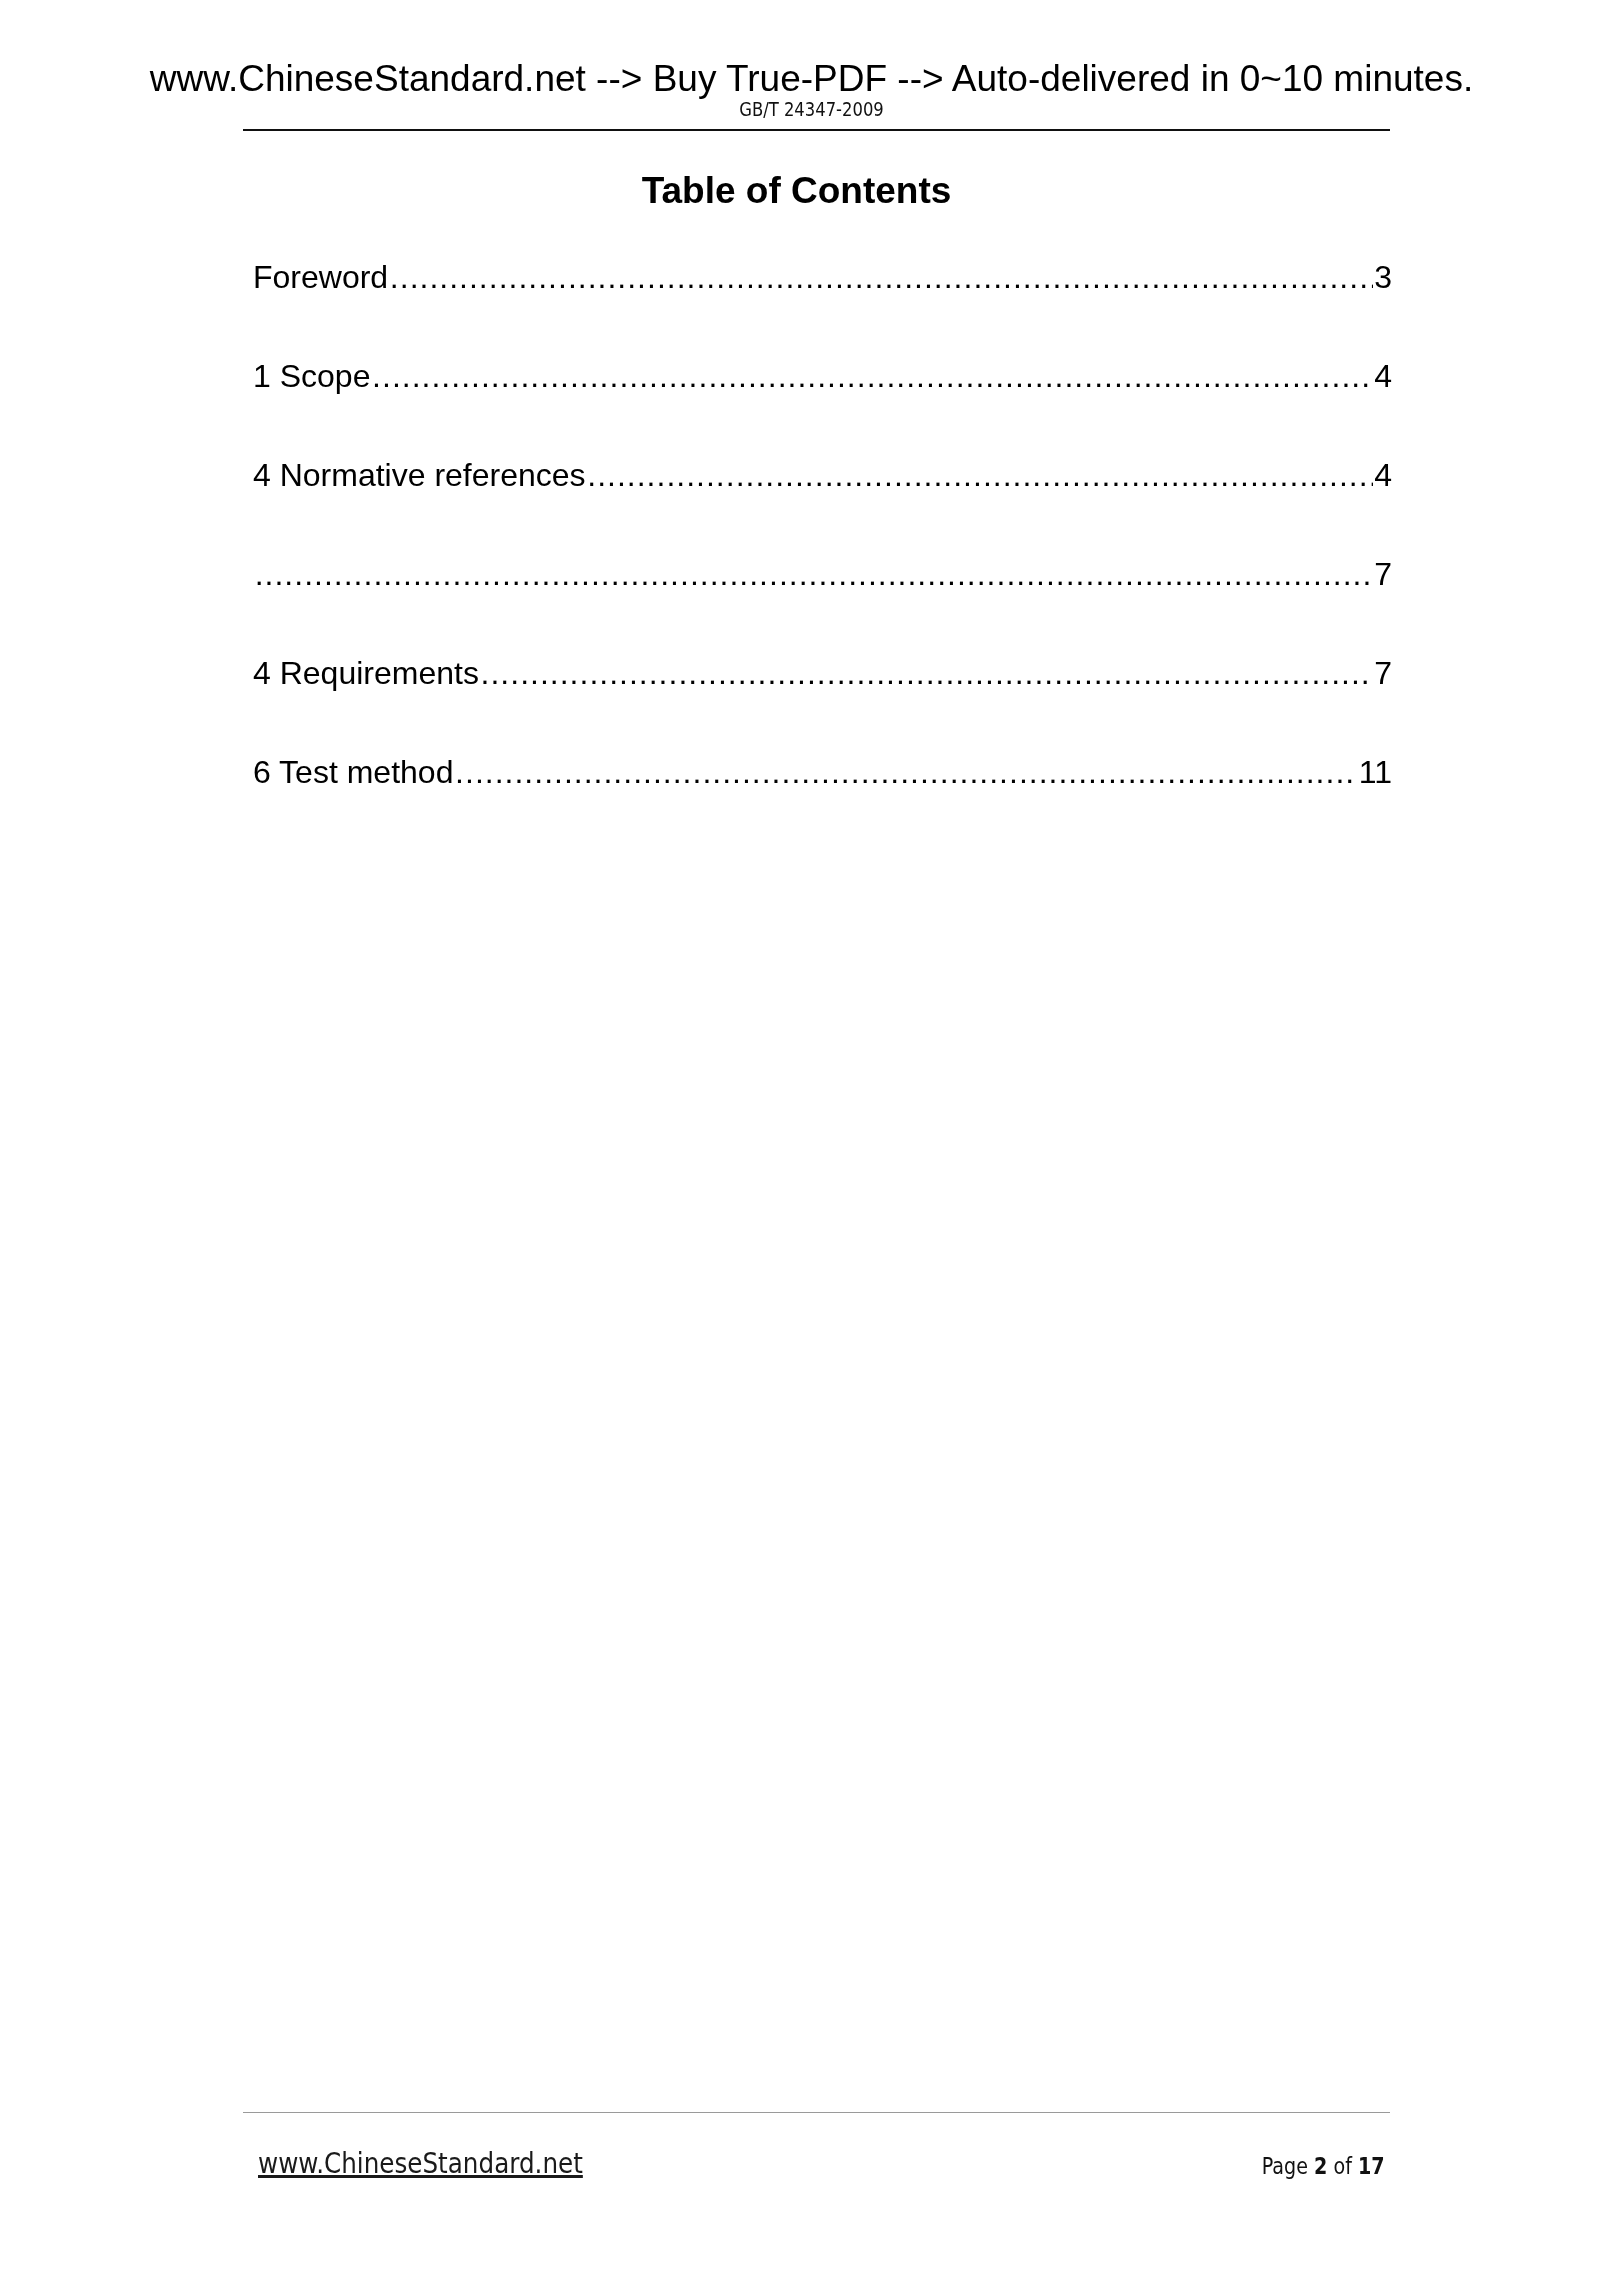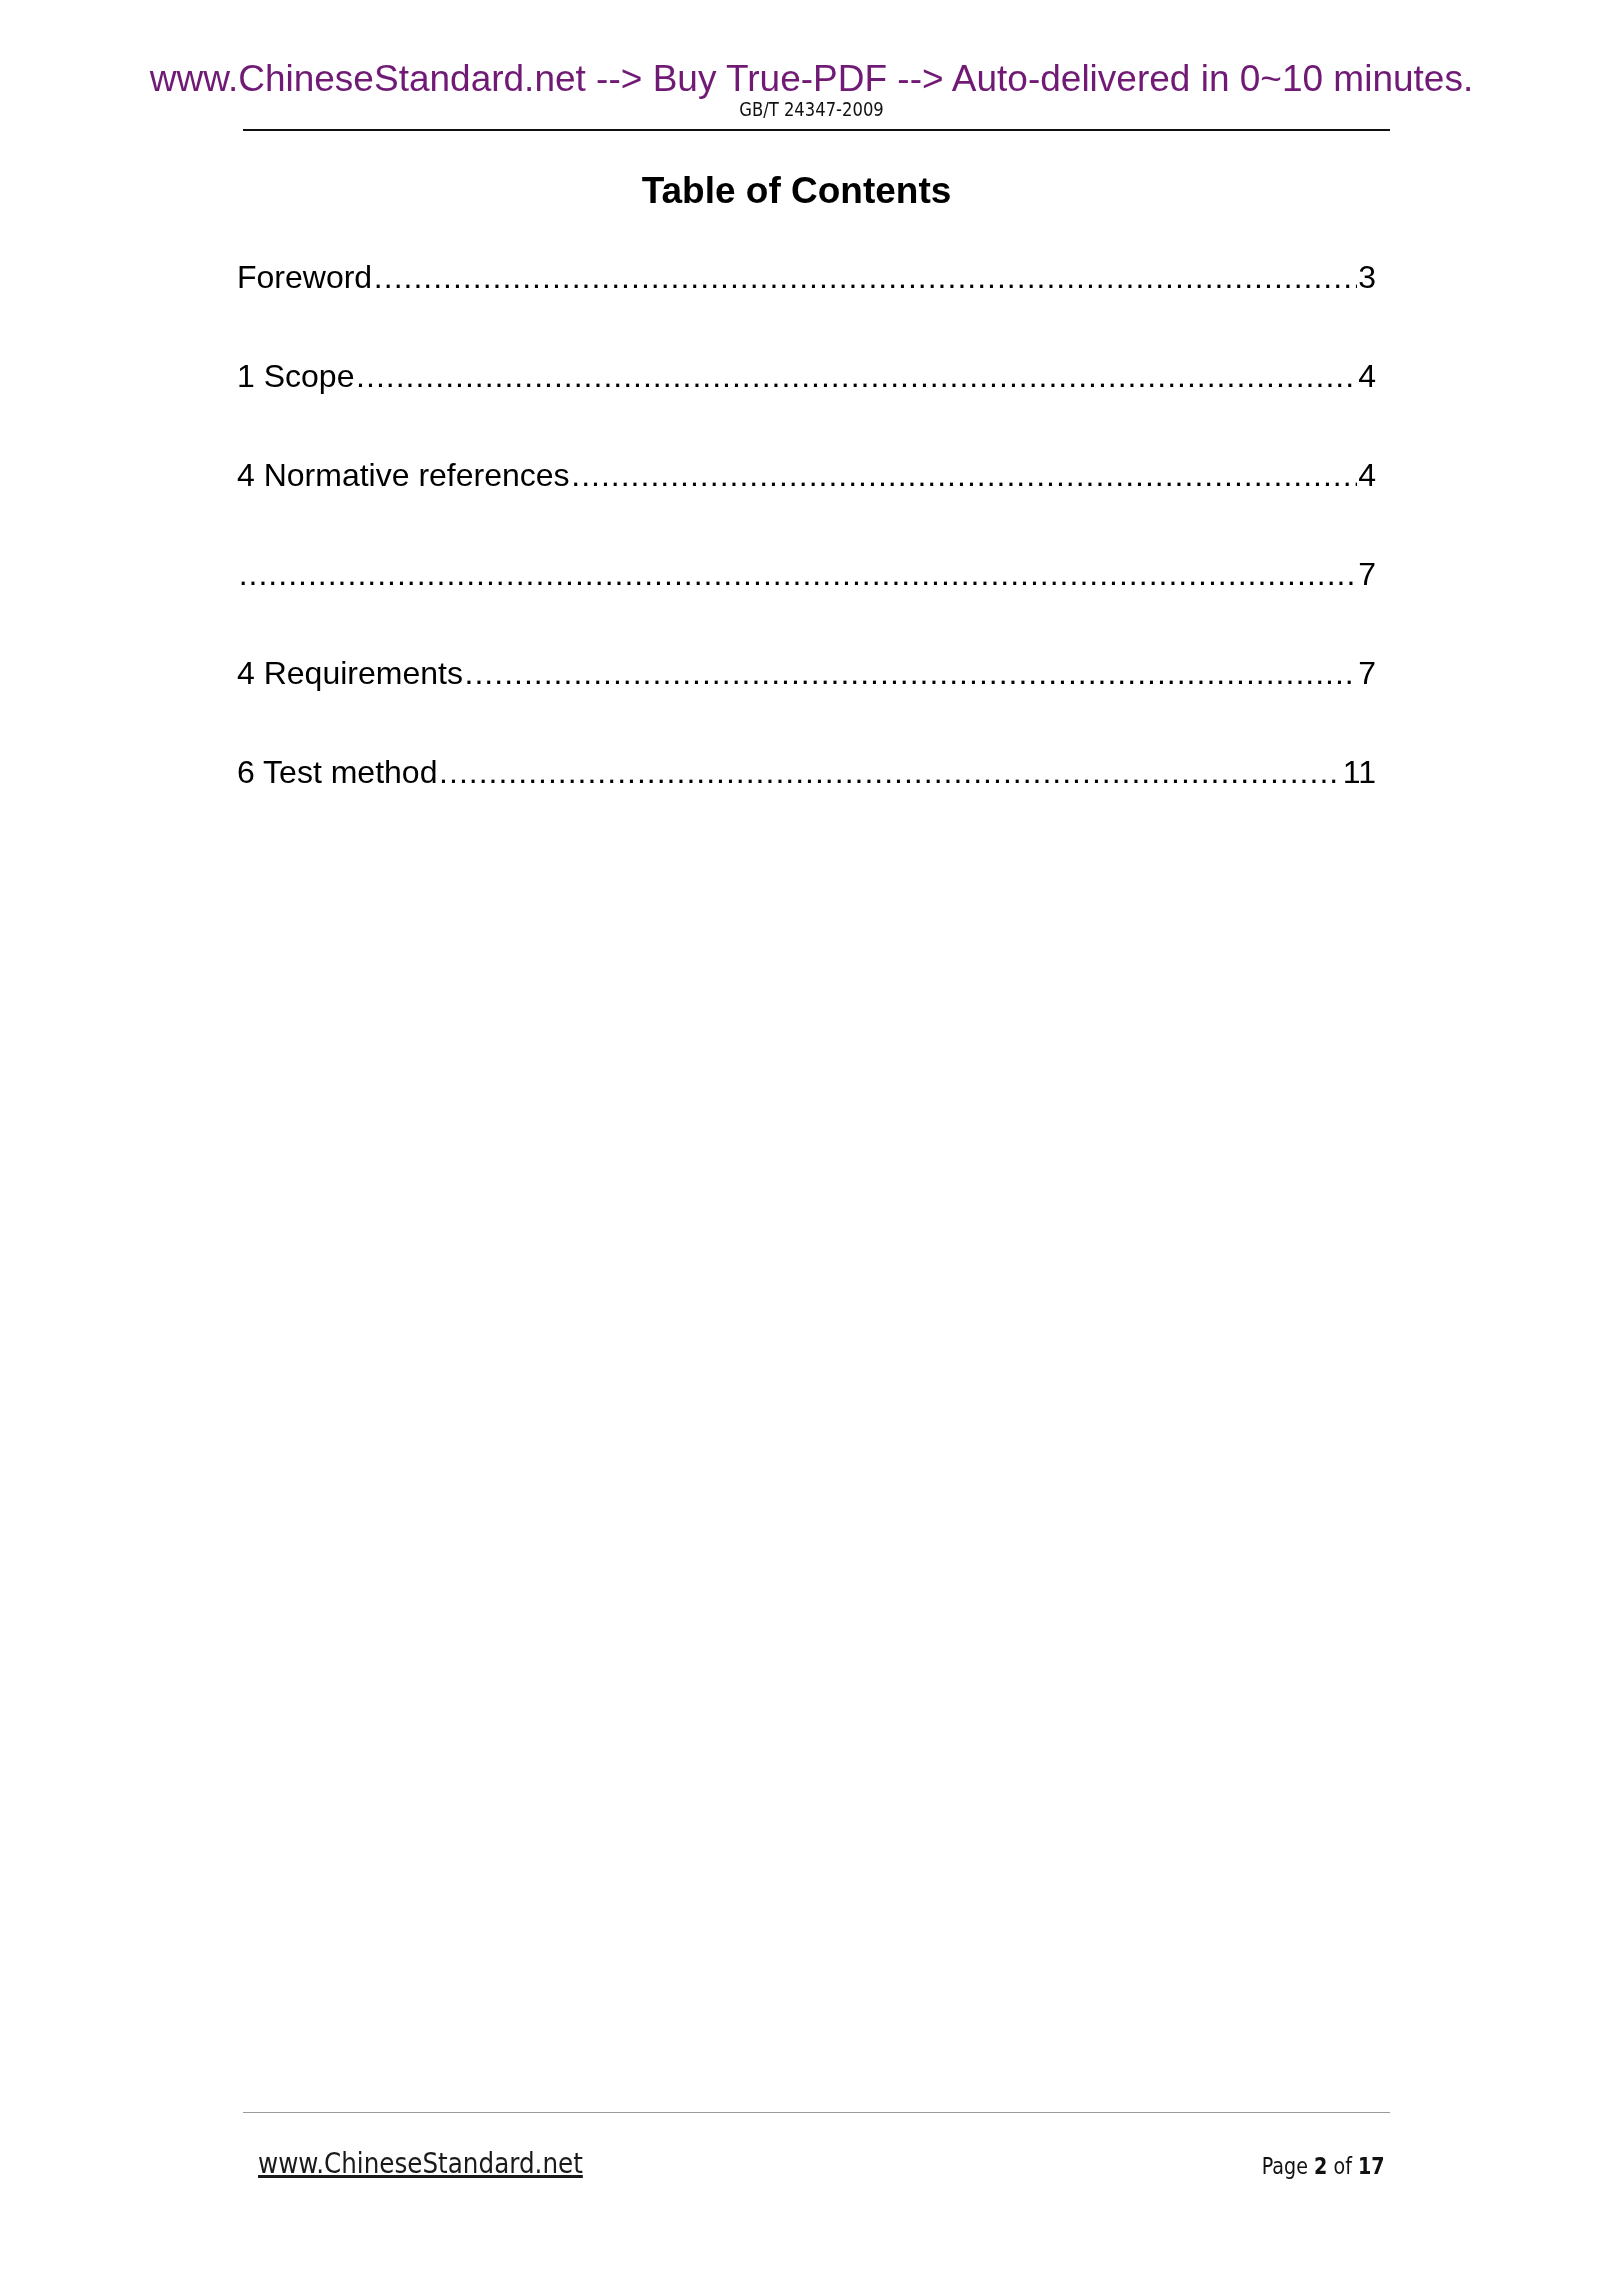--- a/index.html
+++ b/index.html
@@ -16,21 +16,21 @@
       color: #000;
     }
     .banner {
       position: absolute;
       left: 0;
       width: 1623px;
       top: 60px;
       text-align: center;
       font-family: "Liberation Sans", sans-serif;
       font-size: 37px;
-      color: #701a75;
+      color: #000000;
       line-height: 1;
       letter-spacing: 0px;
       white-space: nowrap;
     }
     .std-code {
       position: absolute;
       left: 0;
       width: 1623px;
       top: 99px;
       text-align: center;
@@ -54,21 +54,21 @@
       width: 1593px;
       top: 172px;
       text-align: center;
       font-family: "Liberation Sans", sans-serif;
       font-weight: bold;
       font-size: 37px;
       line-height: 1;
     }
     .toc {
       position: absolute;
-      left: 237px;
+      left: 253px;
       width: 1139px;
       top: 257px;
     }
     .toc-entry {
       display: flex;
       align-items: baseline;
       height: 99px;
       font-family: "Liberation Sans", sans-serif;
       font-size: 32px;
       line-height: 40px;

